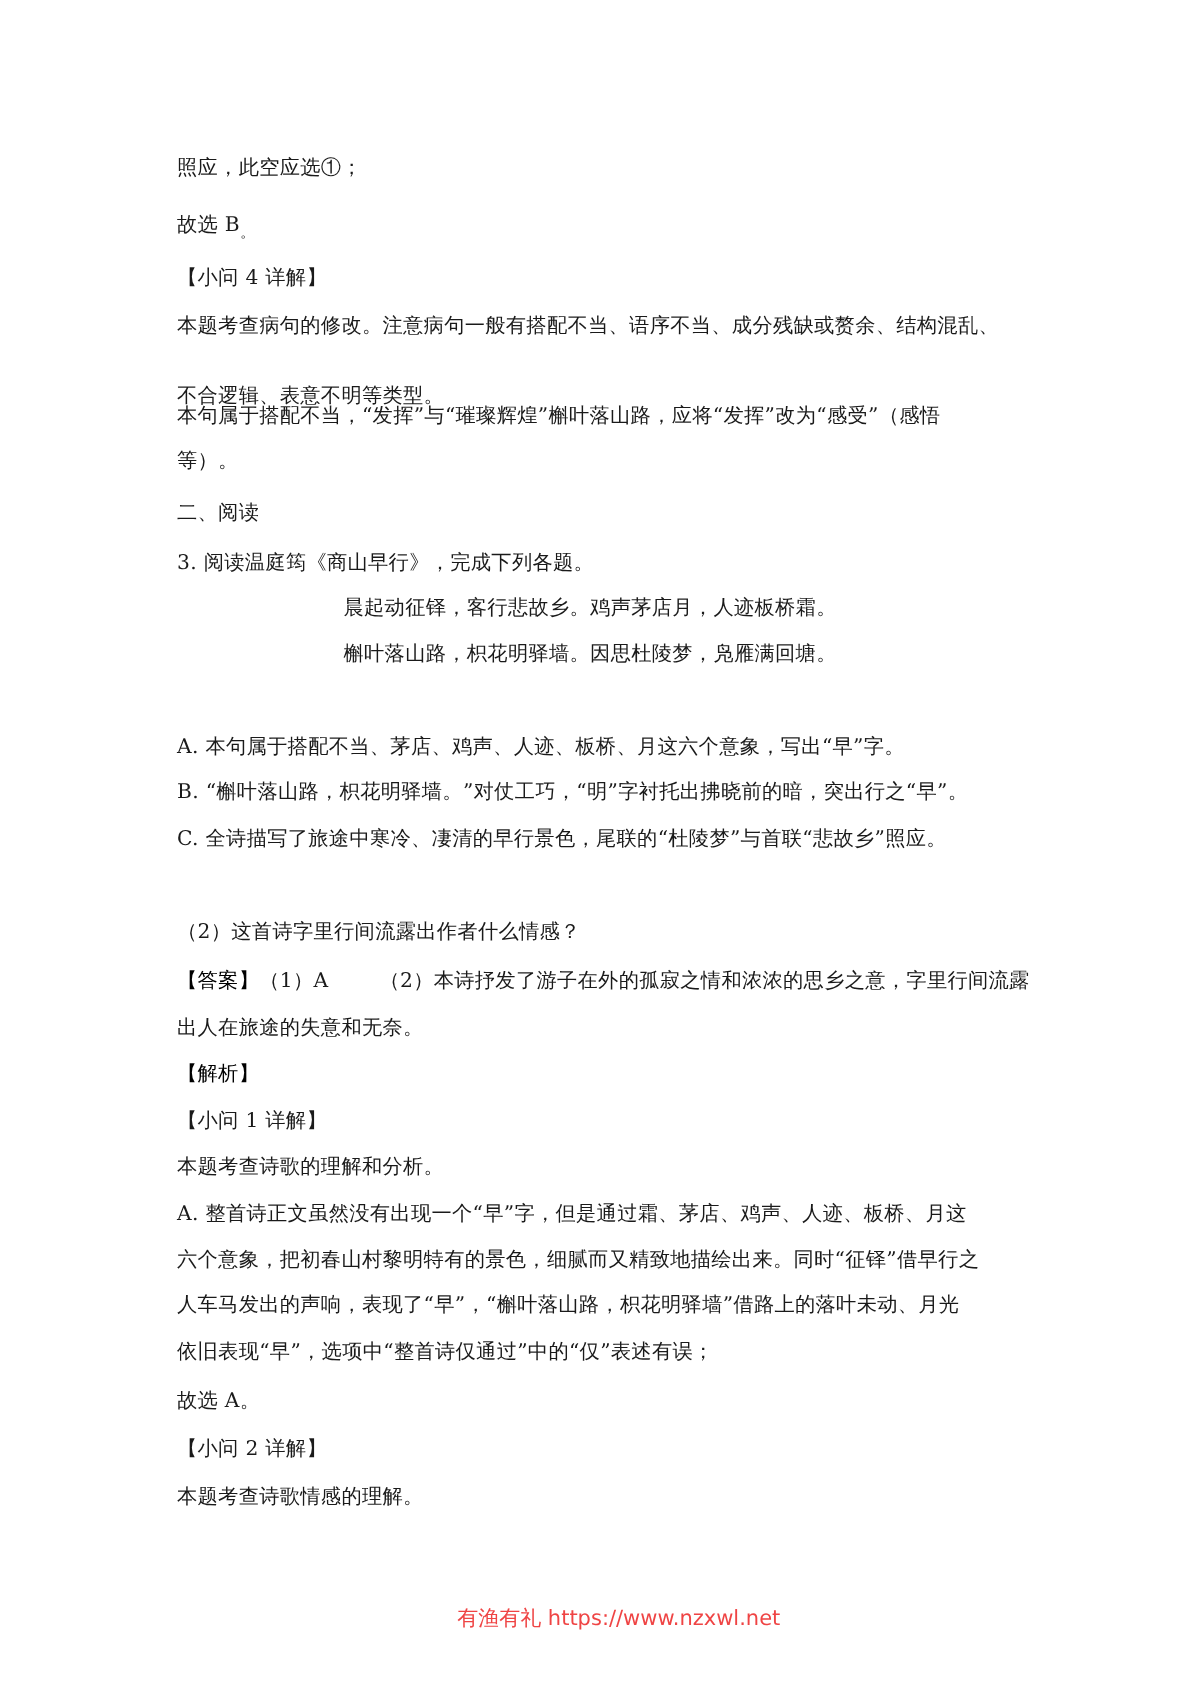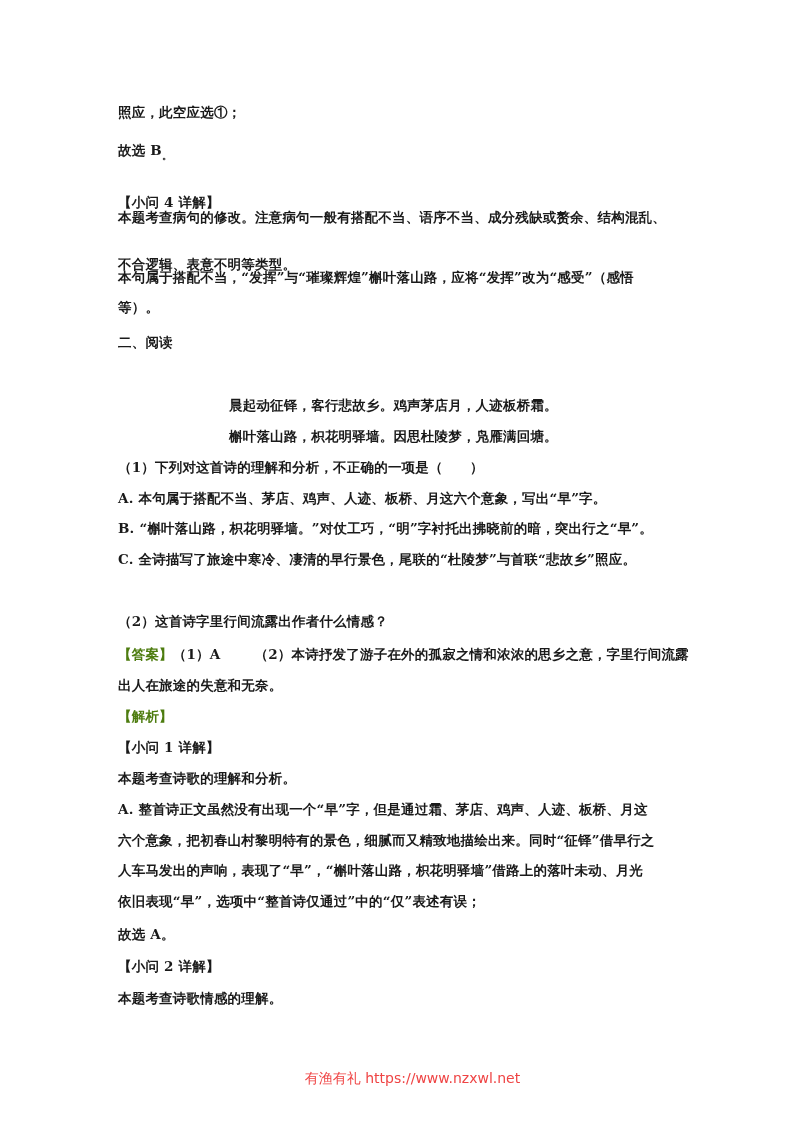--- a/index.html
+++ b/index.html
@@ -1,51 +1,51 @@
 <!DOCTYPE html>
 <html><head>
 <meta charset="utf-8">
 <style>
   html, body { margin: 0; padding: 0; background: #ffffff; }
   body {
     width: 793px; height: 1122px; position: relative; overflow: hidden;
     font-family: "DejaVu Serif", "Liberation Serif", serif;
     color: #1a1a1a;
   }
-  .page { position: absolute; left: 0; top: 0; width: 793px; height: 1122px; font-weight: bold; }
+  .page { position: absolute; left: 0; top: 0; width: 793px; height: 1122px; }
   .line {
     position: absolute; left: 118px;
     font-size: 13.5px; line-height: 18px; white-space: nowrap;
     letter-spacing: 0.2px;
   }
   .indent { left: 229px; }
-  .blue { color: #4d7c0f; }
+  .blue { color: #000000; }
   .sub { font-size: 10px; vertical-align: -4px; }
   .footer {
     position: absolute; left: 16px; width: 793px; top: 1070px; text-align: center;
     font-family: "DejaVu Sans", "Liberation Sans", sans-serif;
     font-size: 14px; color: #ef4444;
   }
   .gap { display: inline-block; width: 34px; }
 </style>
 </head>
 <body>
 
 <div class="page">
   <div class="line" style="top:103px">照应，此空应选①；</div>
   <div class="line" style="top:141px"><span>故选 B</span><span class="sub">。</span></div>
-  <div class="line" style="top:193px">【小问 4 详解】</div>
+  <div class="line" style="top:176px">【小问 4 详解】</div>
   <div class="line" style="top:208px">本题考查病句的修改。注意病句一般有搭配不当、语序不当、成分残缺或赘余、结构混乱、</div>
   <div class="line" style="top:255px">不合逻辑、表意不明等类型。</div>
   <div class="line" style="top:268px">本句属于搭配不当，“发挥”与“璀璨辉煌”槲叶落山路，应将“发挥”改为“感受”（感悟</div>
   <div class="line" style="top:298px">等）。</div>
   <div class="line" style="top:333px">二、阅读</div>
+  <div class="line" style="top:366px">3. 阅读温庭筠《商山早行》，完成下列各题。</div>
   <div class="line indent" style="top:396px">晨起动征铎，客行悲故乡。鸡声茅店月，人迹板桥霜。</div>
   <div class="line indent" style="top:427px">槲叶落山路，枳花明驿墙。因思杜陵梦，凫雁满回塘。</div>
-  <div class="line" style="top:458px">（1）下列对这首诗的理解和分析，不正确的一项是（　　）</div>
   <div class="line" style="top:489px">A. 本句属于搭配不当、茅店、鸡声、人迹、板桥、月这六个意象，写出“早”字。</div>
   <div class="line" style="top:519px">B. “槲叶落山路，枳花明驿墙。”对仗工巧，“明”字衬托出拂晓前的暗，突出行之“早”。</div>
   <div class="line" style="top:550px">C. 全诗描写了旅途中寒冷、凄清的早行景色，尾联的“杜陵梦”与首联“悲故乡”照应。</div>
   <div class="line" style="top:612px">（2）这首诗字里行间流露出作者什么情感？</div>
   <div class="line" style="top:645px">
     <span class="blue">【答案】</span><span>（1）A</span><span class="gap"></span><span>（2）本诗抒发了游子在外的孤寂之情和浓浓的思乡之意，字里行间流露</span>
   </div>
   <div class="line" style="top:676px">出人在旅途的失意和无奈。</div>
   <div class="line blue" style="top:707px">【解析】</div>
   <div class="line" style="top:738px">【小问 1 详解】</div>

